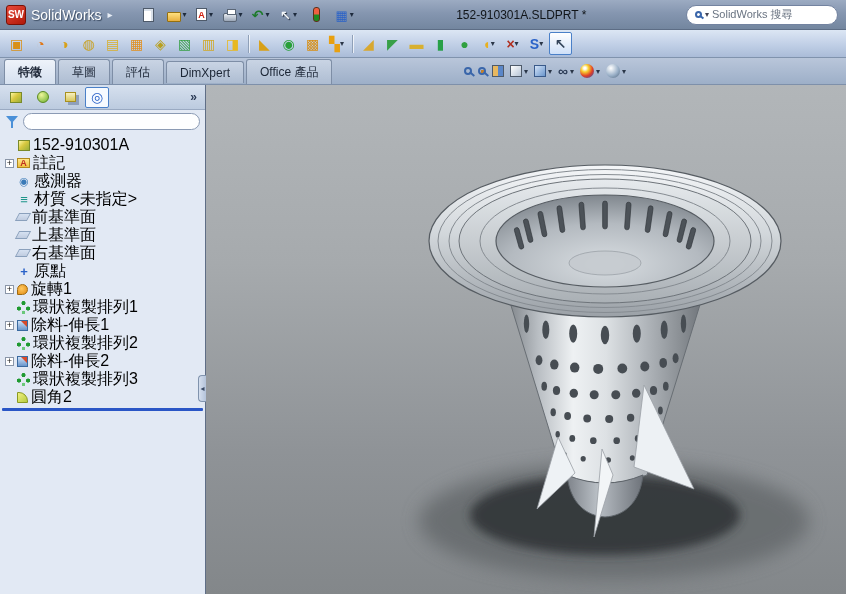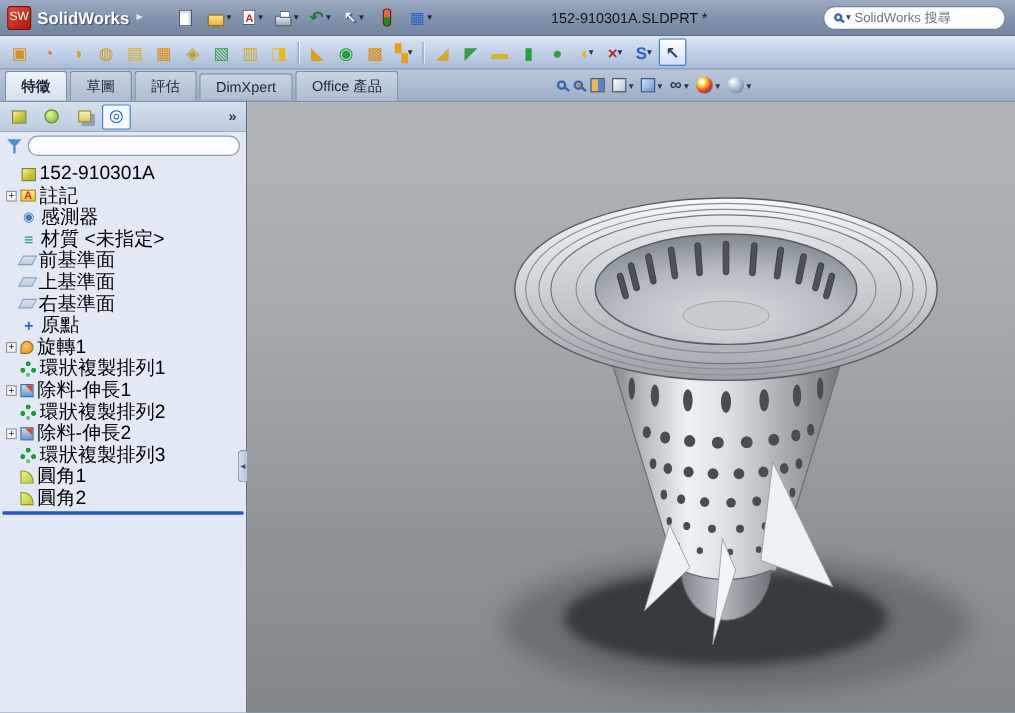--- a/index.html
+++ b/index.html
@@ -5,22 +5,22 @@
   html,body{margin:0;padding:0;background:#5a6678;}
   *{box-sizing:border-box;font-family:"Liberation Sans","DejaVu Sans",sans-serif;}
   .window{position:relative;width:846px;height:594px;overflow:hidden;background:#aebdd4;}
 
   
   .titlebar{height:30px;display:flex;align-items:center;padding:0 6px;
     background:linear-gradient(180deg,#9cabc2 0%,#8596b0 45%,#73869f 100%);
     border-bottom:1px solid #5d6d85;}
   .logo-box{width:20px;height:20px;border-radius:3px;margin-right:5px;
     background:linear-gradient(145deg,#e84a3a,#b01808);border:1px solid #7a1005;
-    color:#fff;font-weight:normal;font-size:10px;display:flex;align-items:center;justify-content:center;}
-  .app-name{color:#fff;font-weight:bold;font-size:14px;text-shadow:1px 1px 1px #3a4a60;}
+    color:#fff;font-weight:bold;font-size:10px;display:flex;align-items:center;justify-content:center;}
+  .app-name{color:#fff;font-weight:normal;font-size:14px;text-shadow:1px 1px 1px #3a4a60;}
   .menu-arrow{color:#e8eef6;font-size:10px;margin:0 4px 0 6px;}
   .tico-row{display:flex;align-items:center;gap:4px;margin-left:20px;}
   .tico{height:22px;min-width:24px;display:flex;align-items:center;justify-content:center;border-radius:2px;}
   .tico.dropdown::after{content:"▾";font-size:8px;color:#1d2a3c;margin-left:2px;}
   .tico i{display:inline-block;position:relative;font-style:normal;}
   [data-name="new-document-icon"] i{width:11px;height:14px;background:#fff;border:1px solid #4e5a6a;box-shadow:inset -2px 2px 0 #d8e0ea;}
   [data-name="open-icon"] i{width:14px;height:10px;margin-top:4px;background:linear-gradient(#ffe080,#e8b040);border:1px solid #96700e;border-radius:1px;}
   [data-name="save-icon"] i{width:11px;height:13px;background:#fff;border:1px solid #4e5a6a;}
   [data-name="save-icon"] i::before{content:"A";position:absolute;inset:0;color:#d02010;font-weight:bold;font-size:9px;text-align:center;line-height:13px;}
   [data-name="print-icon"] i{width:14px;height:9px;margin-top:5px;background:linear-gradient(#e8ecf2,#9aa6b6);border:1px solid #5a6676;border-radius:2px;}
@@ -394,25 +394,20 @@
               <span class="ticon" data-icon="cut-extrude-icon" data-name="cut-extrude-icon"></span>
               <span class="tlabel">除料-伸長2</span>
             </div>
 
             <div class="row" data-name="tree-item-circular-pattern3">
               <span class="expander" data-name="expand-toggle"></span>
               <span class="ticon" data-icon="circular-pattern-icon" data-name="circular-pattern-icon"></span>
               <span class="tlabel">環狀複製排列3</span>
             </div>
 
-            <div class="row" data-name="tree-item-fillet1">
-              <span class="expander" data-name="expand-toggle"></span>
-              <span class="ticon" data-icon="fillet-icon" data-name="fillet-icon"></span>
-              <span class="tlabel">圓角1</span>
-            </div>
 
             <div class="row" data-name="tree-item-fillet2">
               <span class="expander" data-name="expand-toggle"></span>
               <span class="ticon" data-icon="fillet-icon" data-name="fillet-icon"></span>
               <span class="tlabel">圓角2</span>
             </div>
           </div>
         <div class="rollback" data-name="rollback-bar"></div>
       </div>
       <div class="splitter" data-name="panel-splitter-handle"></div>

